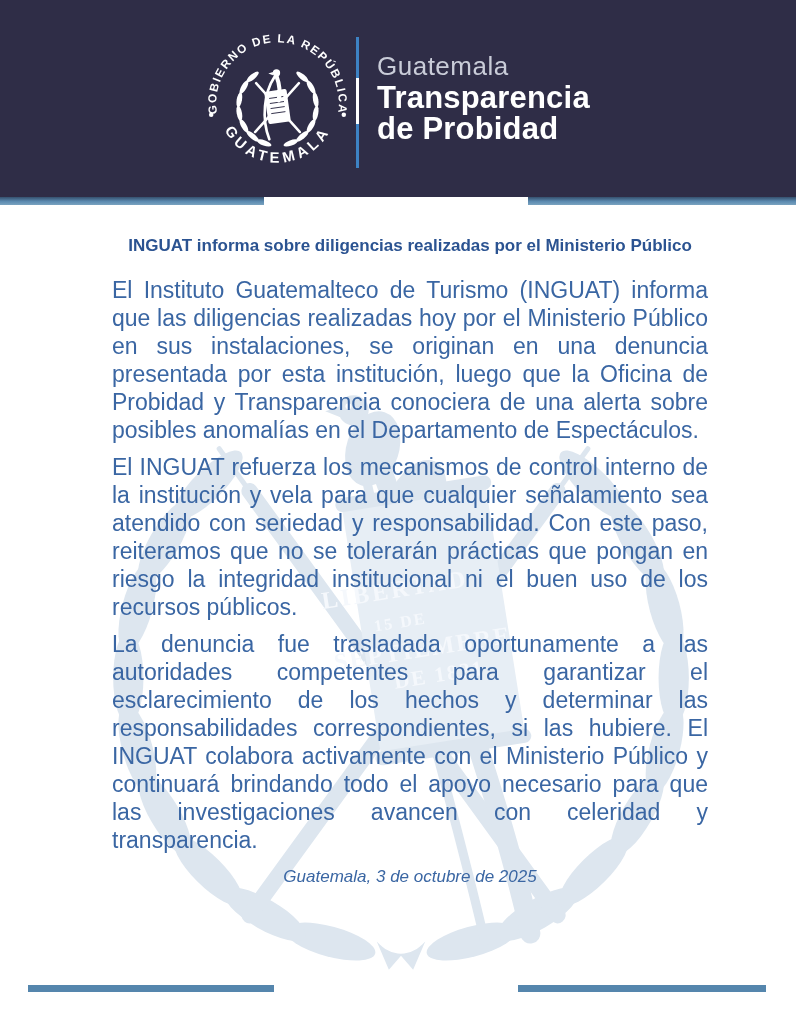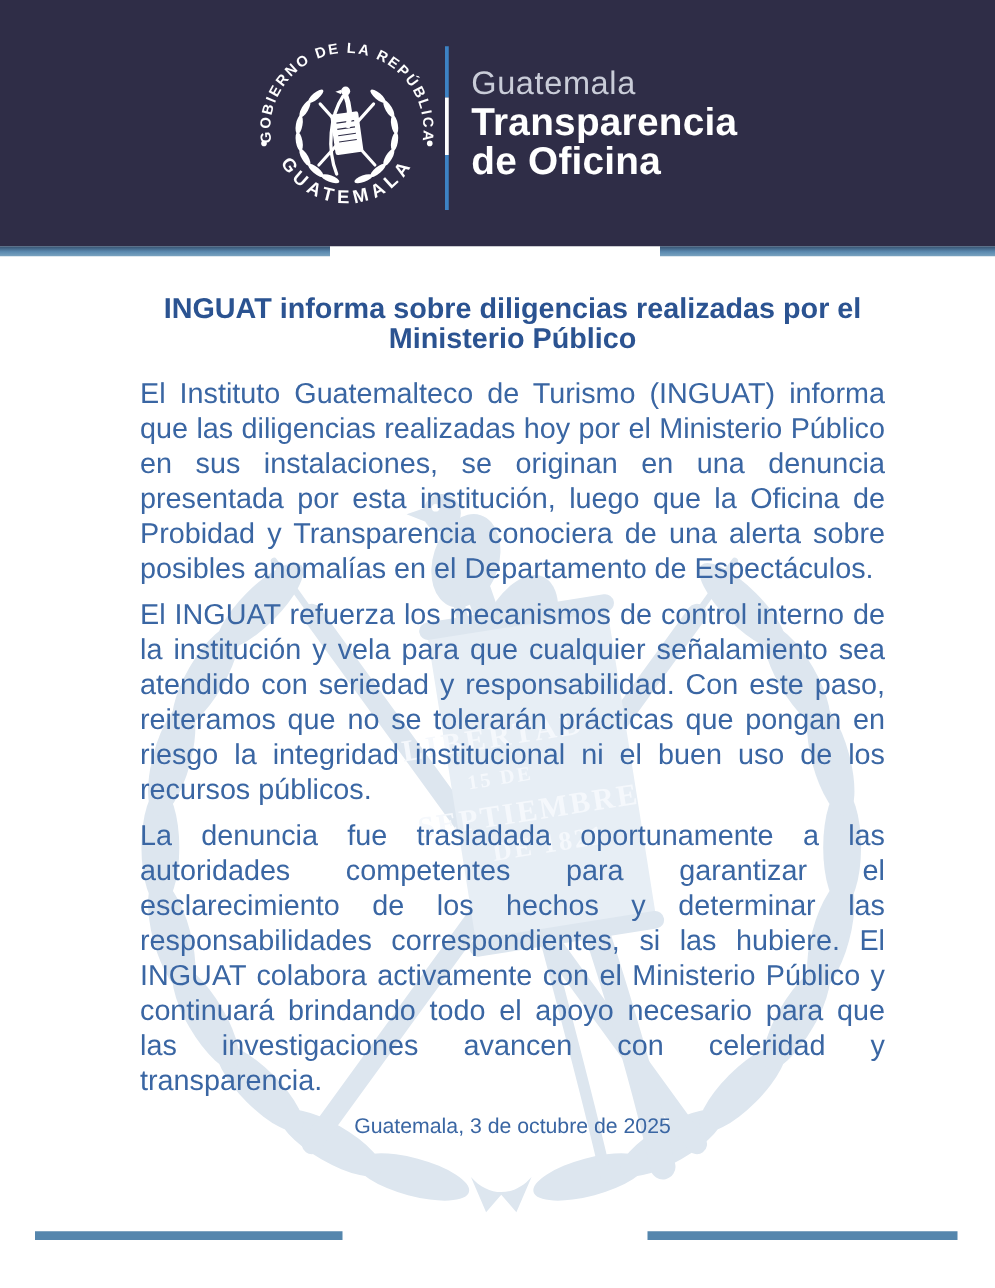--- a/index.html
+++ b/index.html
@@ -25,28 +25,28 @@
   
   .accent { position:absolute; top:197px; height:8px;
     background:linear-gradient(#35506e, #5b8ab0 55%, #7aa3c0); }
   .accent-left { left:0; width:264px; }
   .accent-right { left:528px; width:268px; }
   
   .watermark { position:absolute; left:98px; top:380px; width:606px; height:606px; pointer-events:none; }
   
   .content { position:absolute; left:112px; top:234px; width:596px; color:#3a66a3; }
   .content h1 {
-    margin:0 0 18px 0; font-size:23px; line-height:24px; font-weight:700;
+    margin:0 0 18px 0; font-size:17px; line-height:24px; font-weight:700;
     color:#2b5391; text-align:center;
   }
   .content p {
     margin:0 0 9px 0; font-size:23px; line-height:28px;
     text-align:justify; text-justify:inter-word;
   }
-  .content .dateline { text-align:center; margin-top:4px; font-size:17px; }
+  .content .dateline { text-align:center; margin-top:4px; font-size:17px;font-style:italic; }
   
   .footbar { position:absolute; top:985px; height:7px; background:#5586ad; }
   .footbar-left { left:28px; width:246px; }
   .footbar-right { left:518px; width:248px; }
 </style>
 </head>
 <body>
 
 <div class="page">
 
@@ -172,21 +172,21 @@
 
     <div class="divider">
       <div class="seg-top"></div>
       <div class="seg-mid"></div>
       <div class="seg-bot"></div>
     </div>
 
     <div class="brand">
       <div class="l1">Guatemala</div>
       <div class="l2">Transparencia</div>
-      <div class="l3">de Oficina</div>
+      <div class="l3">de Probidad</div>
     </div>
   </header>
 
   <div class="accent accent-left"></div>
   <div class="accent accent-right"></div>
 
   <main class="content">
     <h1>INGUAT informa sobre diligencias realizadas por el Ministerio Público</h1>
     <p>El Instituto Guatemalteco de Turismo (INGUAT) informa que las diligencias realizadas hoy por el Ministerio Público en sus instalaciones, se originan en una denuncia presentada por esta institución, luego que la Oficina de Probidad y Transparencia conociera de una alerta sobre posibles anomalías en el Departamento de Espectáculos.</p>
     <p>El INGUAT refuerza los mecanismos de control interno de la institución y vela para que cualquier señalamiento sea atendido con seriedad y responsabilidad. Con este paso, reiteramos que no se tolerarán prácticas que pongan en riesgo la integridad institucional ni el buen uso de los recursos públicos.</p>

